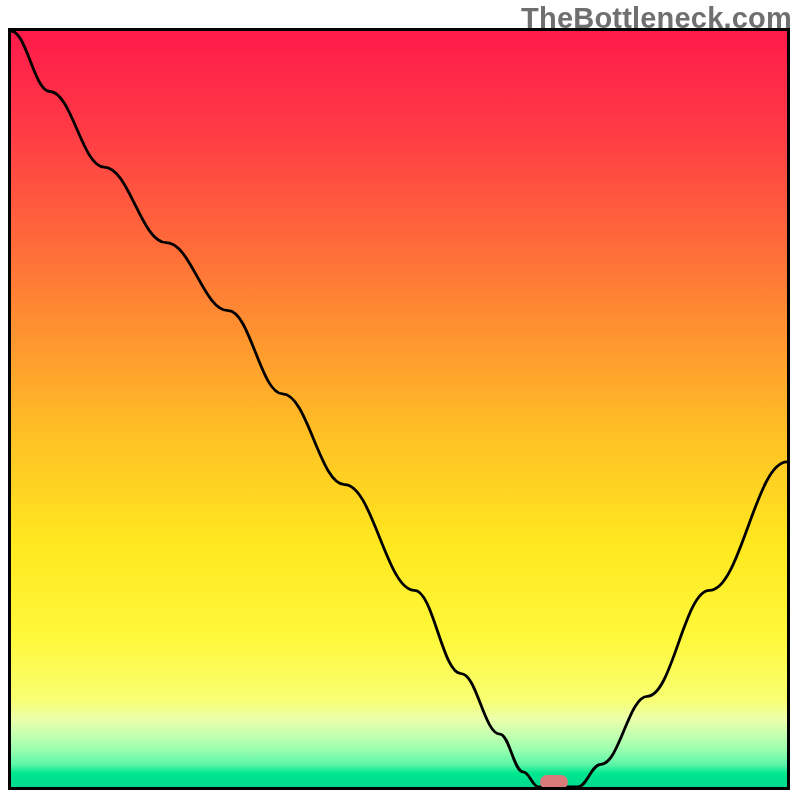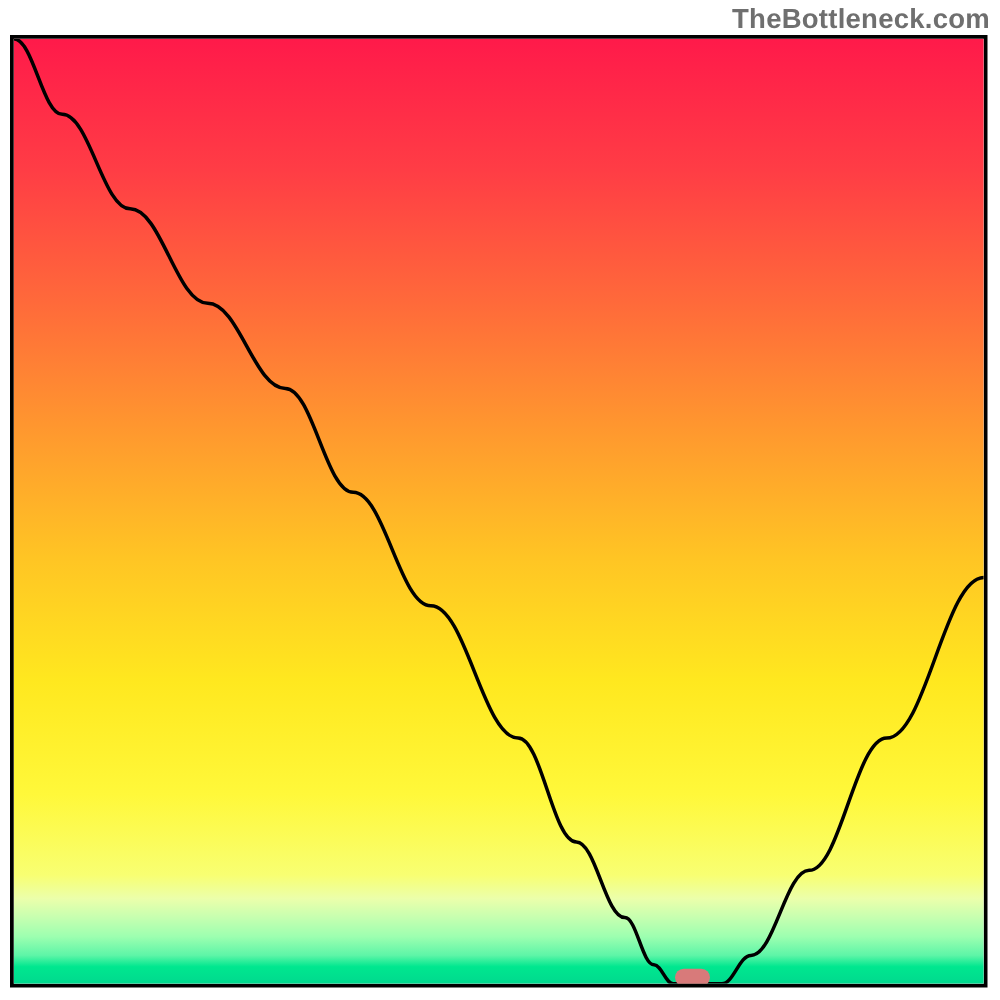--- a/index.html
+++ b/index.html
@@ -13,21 +13,21 @@
   }
   .wrapper {
     position: relative;
     width: 800px;
     height: 800px;
   }
   .watermark {
     position: absolute;
     top: 2px;
     right: 8px;
-    font-size: 22px;
+    font-size: 29px;
     font-weight: bold;
     color: #6f6f6f;
     z-index: 10;
     letter-spacing: 0.2px;
   }
   .plot-frame {
     position: absolute;
     left: 8px;
     top: 28px;
     width: 782px;

